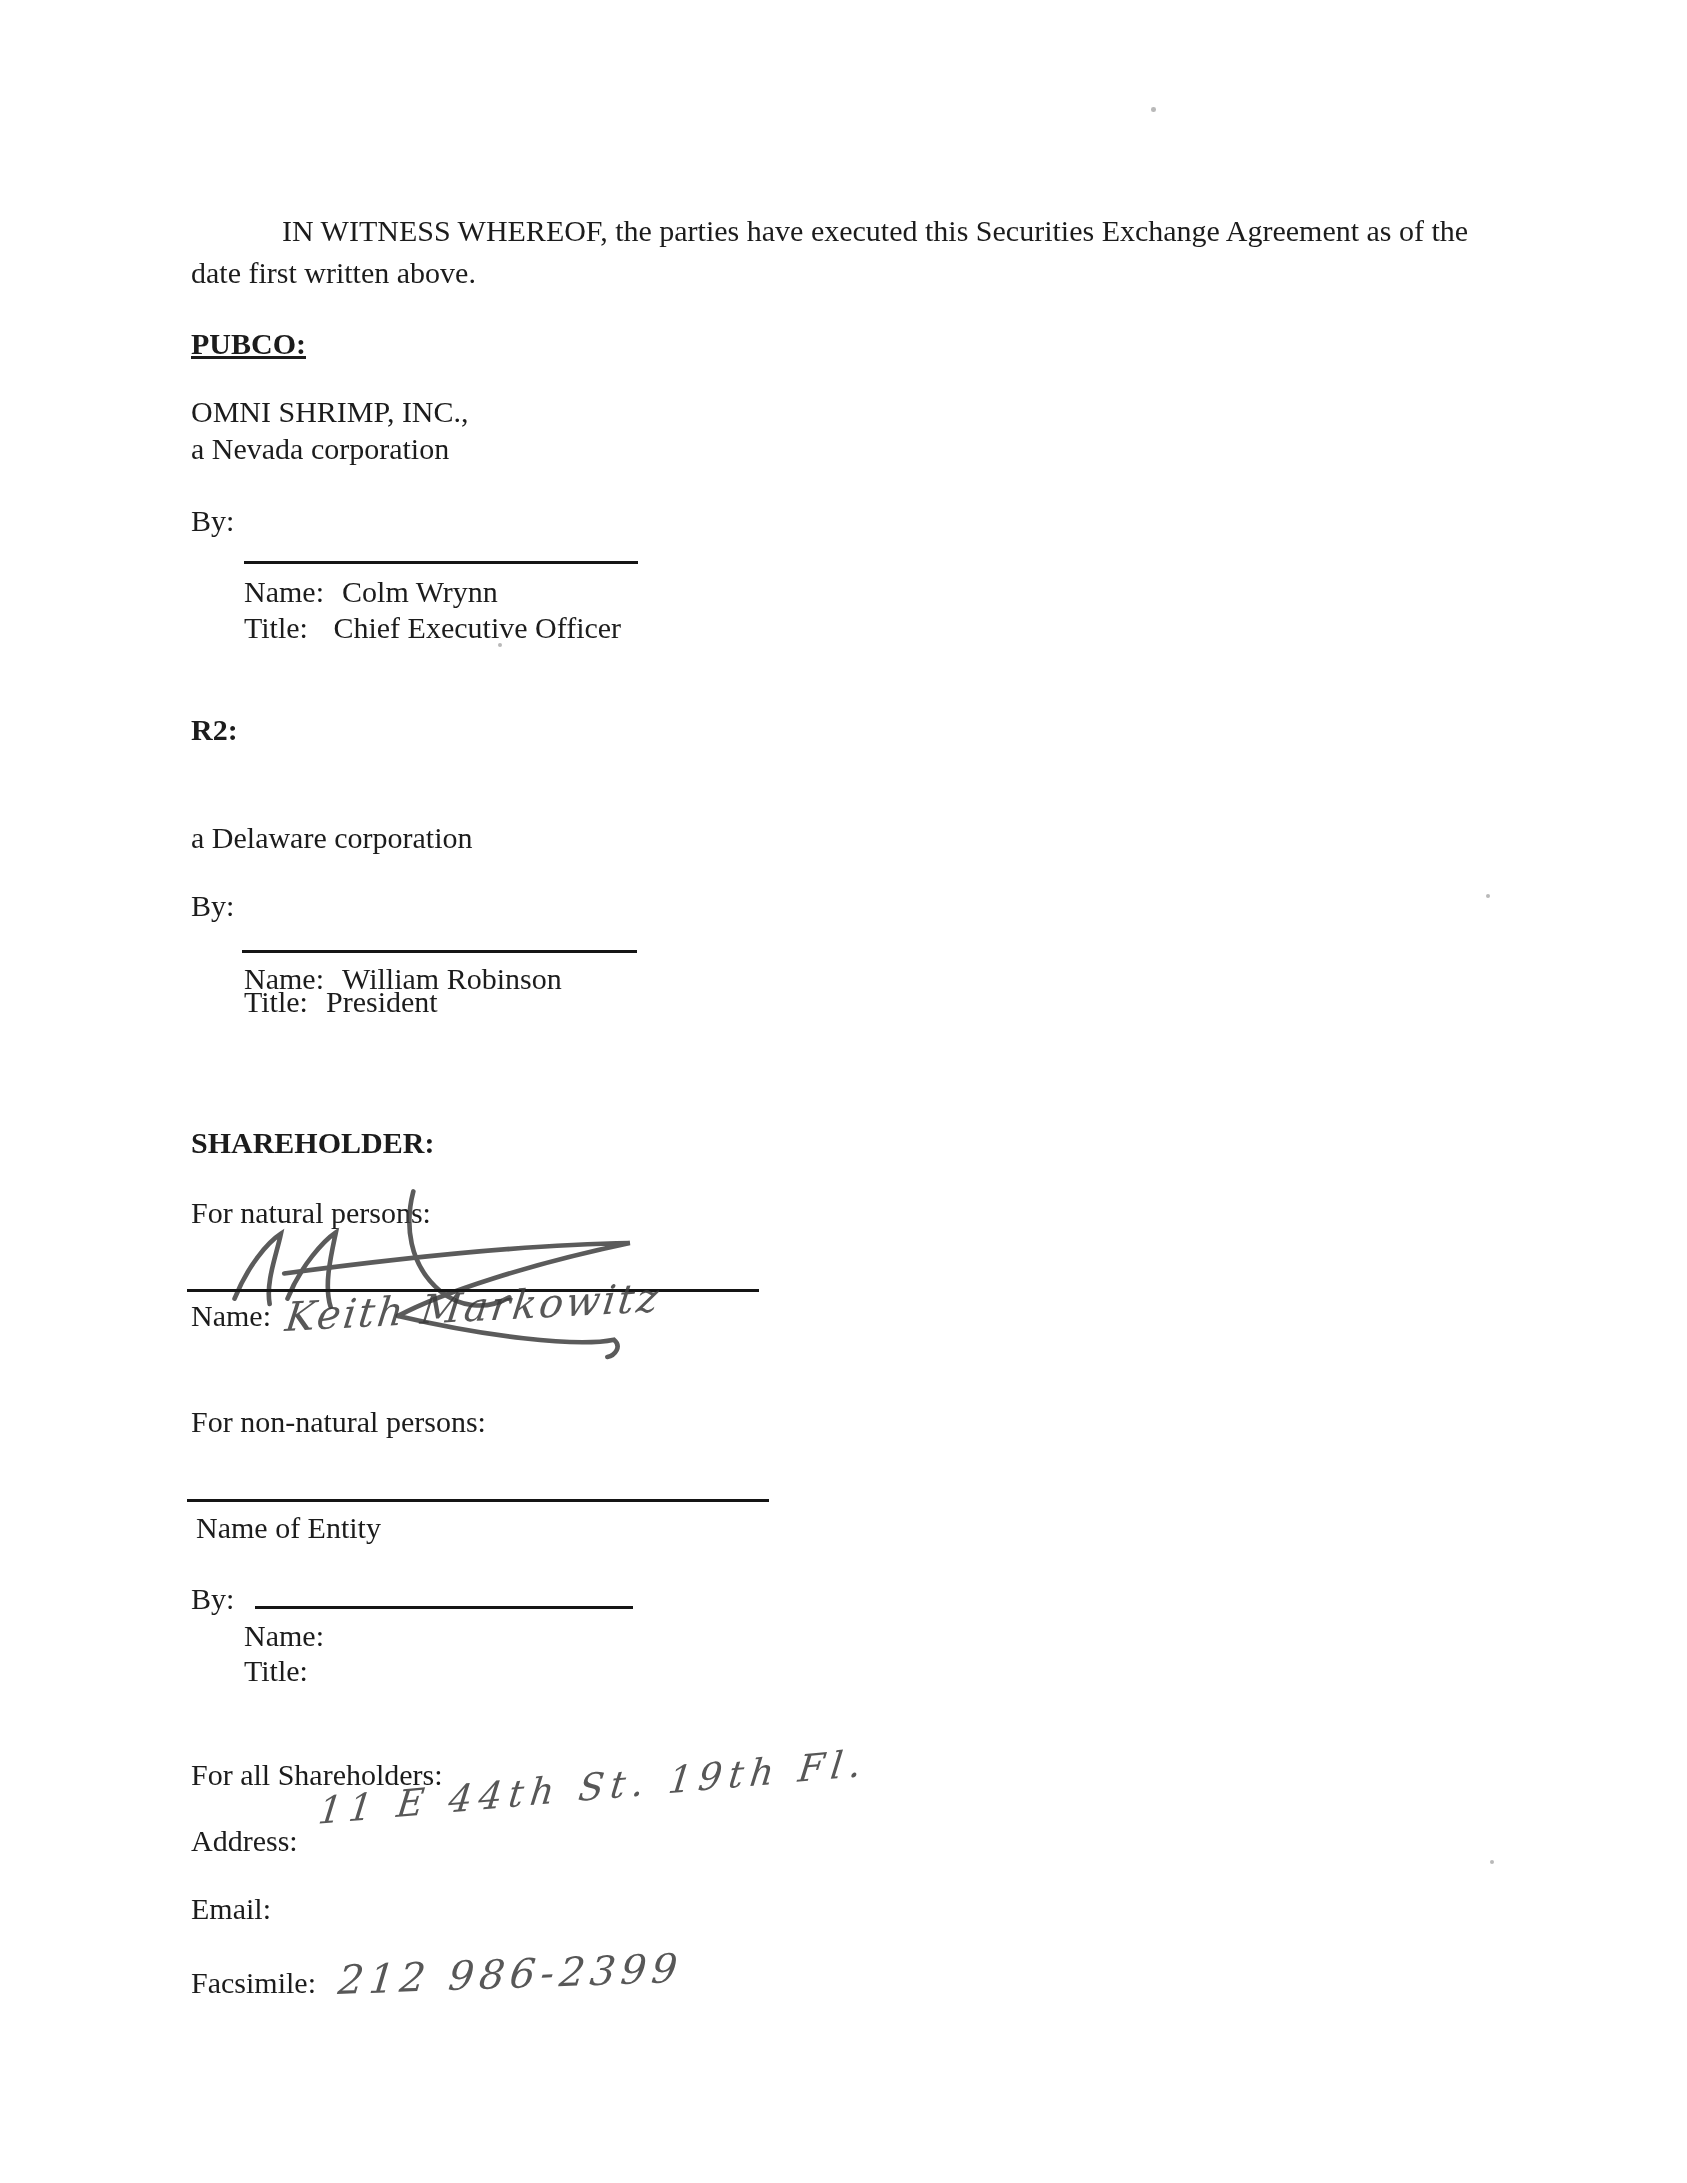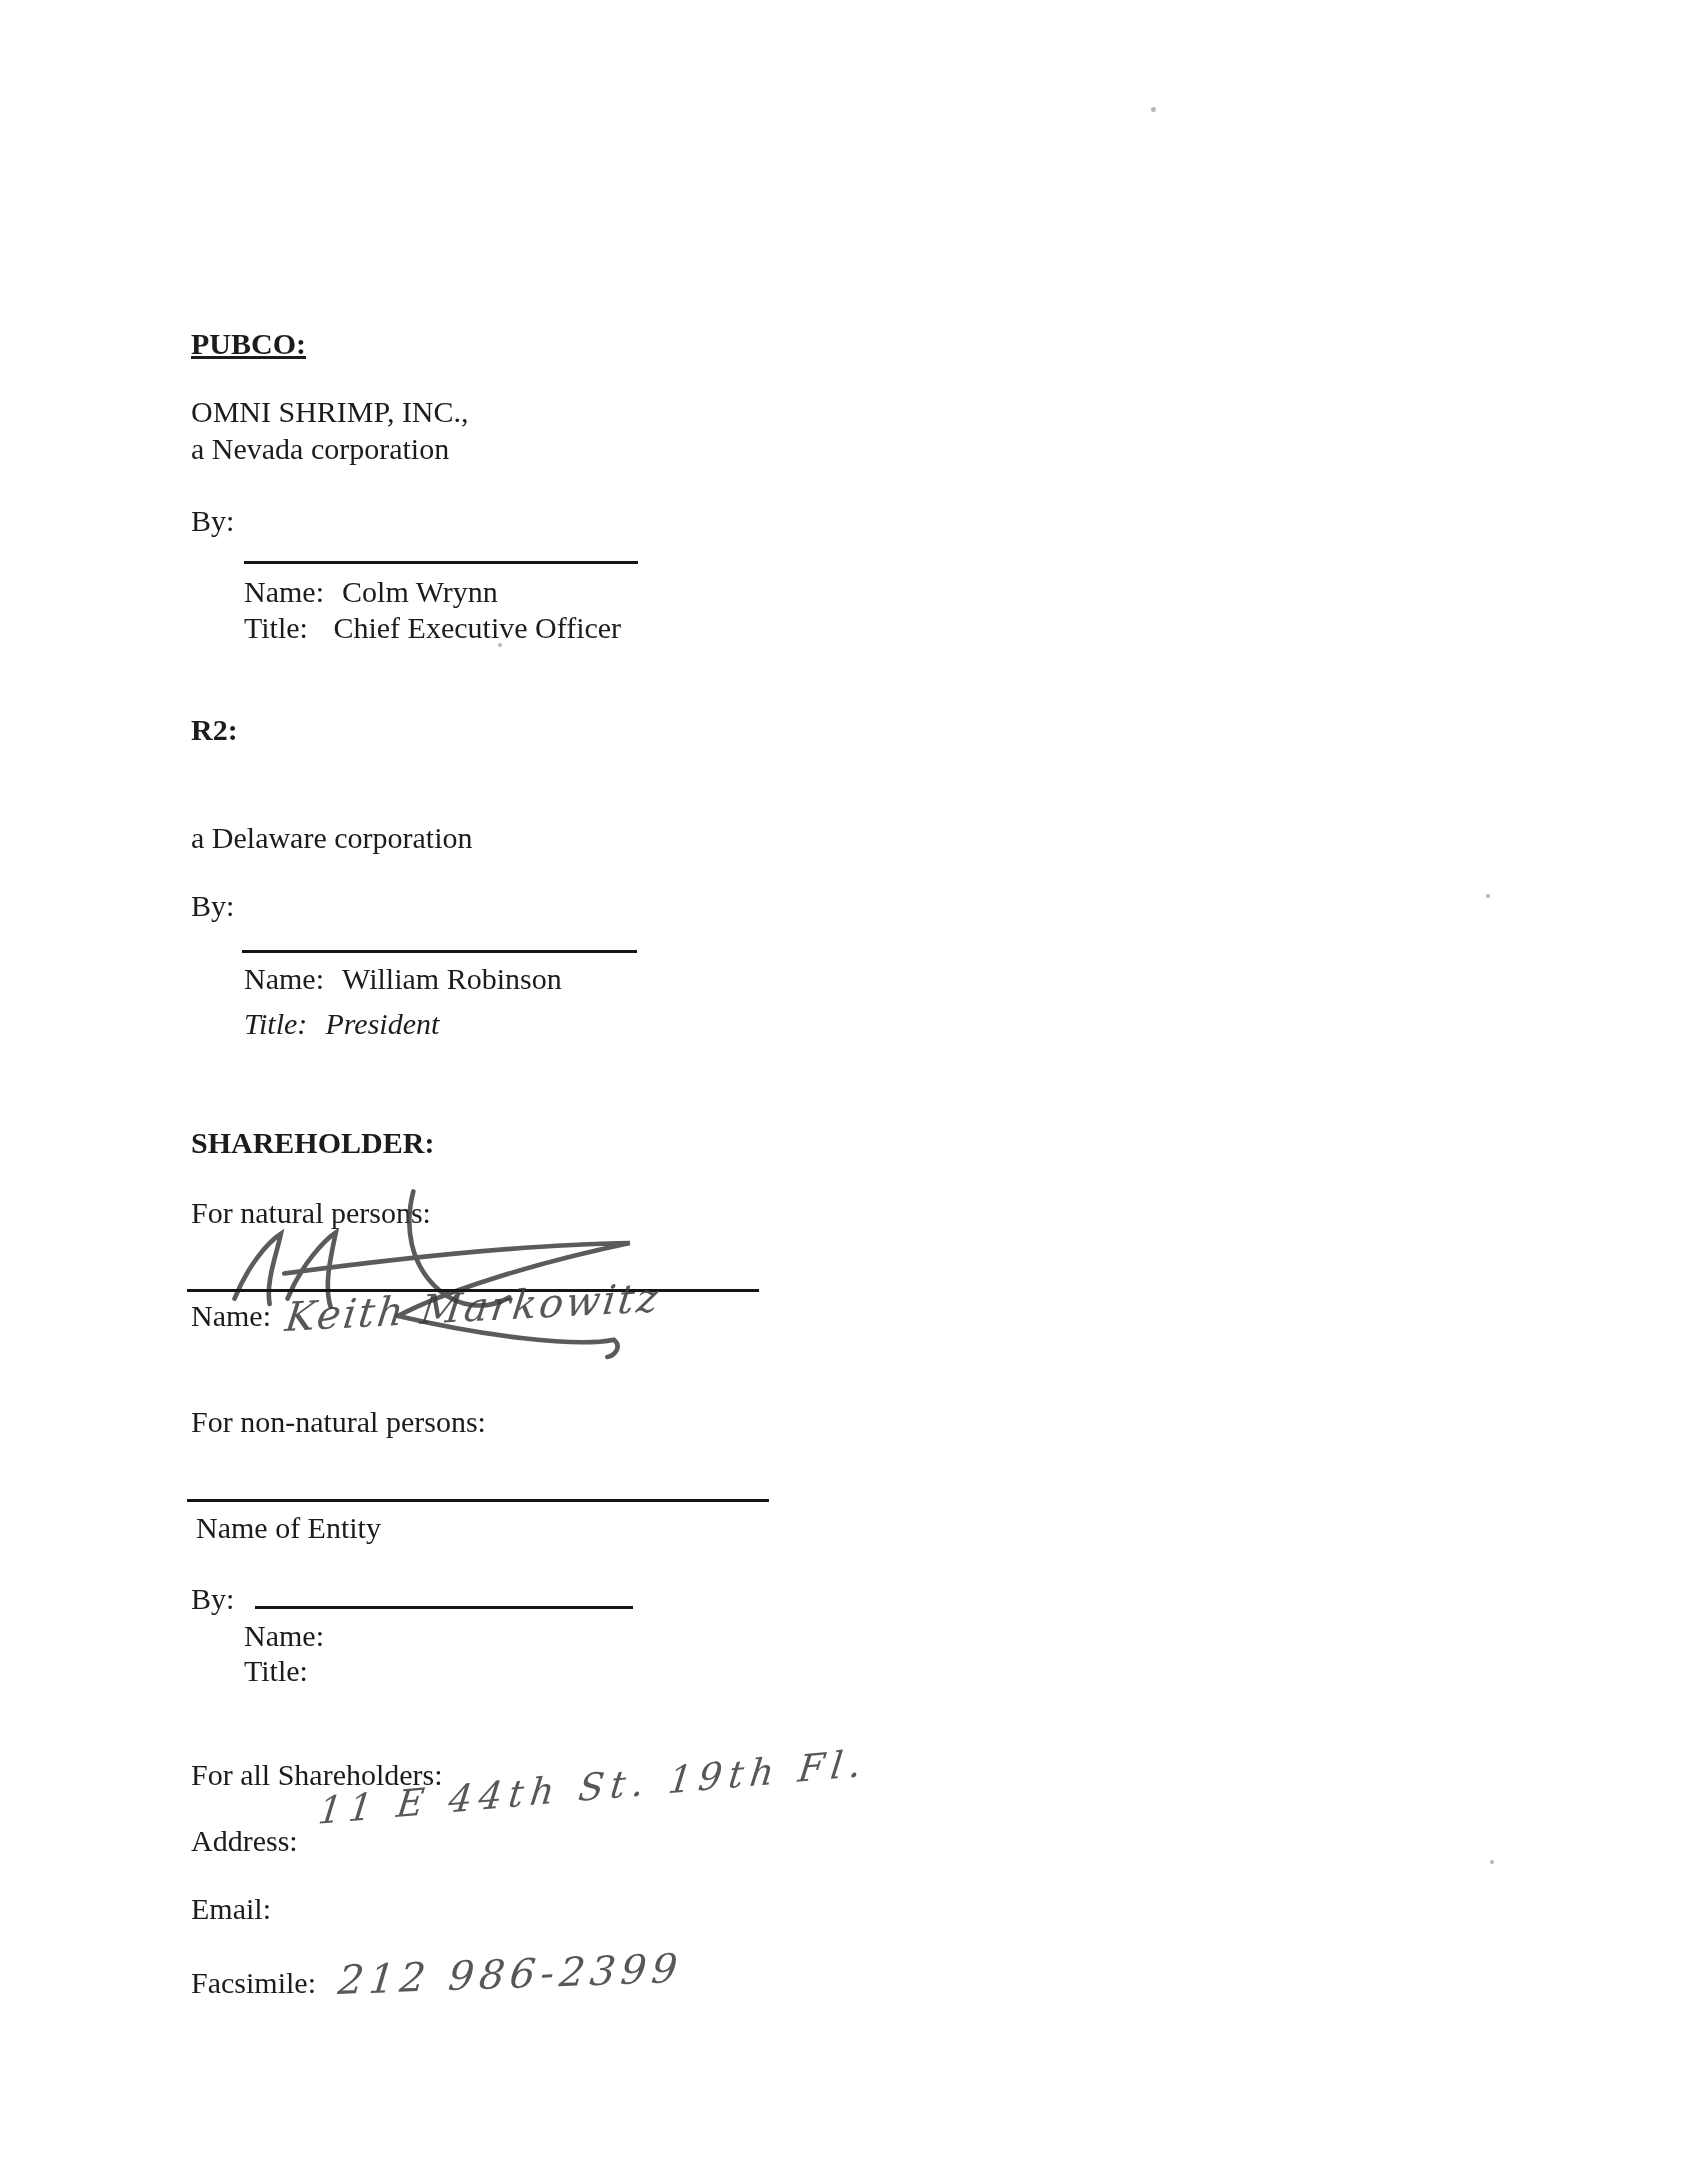--- a/index.html
+++ b/index.html
@@ -35,20 +35,21 @@
   .hand-addr{left:316px;top:1790px;font-size:37px;transform:rotate(-5deg) skewX(-12deg);letter-spacing:6.6px;}
   .hand-fax{left:336px;top:1957px;font-size:40px;transform:rotate(-2deg) skewX(-8deg);letter-spacing:5.3px;}
   .speck{position:absolute;background:#b9b9b9;border-radius:50%;}
   svg.sig{position:absolute;left:218px;top:1186px;}
 </style>
 </head>
 <body>
 
 <div id="page">
 
+  <div class="para">IN WITNESS WHEREOF, the parties have executed this Securities Exchange Agreement as of the date first written above.</div>
 
   <div class="t b" style="left:191px;top:326px;text-decoration:underline;">PUBCO:</div>
   <div class="t" style="left:191px;top:394px;">OMNI SHRIMP, INC.,</div>
   <div class="t" style="left:191px;top:431px;">a Nevada corporation</div>
   <div class="t" style="left:191px;top:503px;">By:</div>
   <div class="sigline" style="left:244px;top:561px;width:394px;"></div>
   <div class="t" style="left:244px;top:574px;">
     <span class="lbl">Name:</span>
     <span class="val">Colm Wrynn</span>
   </div>
@@ -58,21 +59,21 @@
   </div>
 
   <div class="t b" style="left:191px;top:712px;">R2:</div>
   <div class="t" style="left:191px;top:820px;">a Delaware corporation</div>
   <div class="t" style="left:191px;top:888px;">By:</div>
   <div class="sigline" style="left:242px;top:950px;width:395px;"></div>
   <div class="t" style="left:244px;top:961px;">
     <span class="lbl">Name:</span>
     <span class="val">William Robinson</span>
   </div>
-  <div class="t" style="left:244px;top:1006px;font-style:italic;">
+  <div class="t" style="left:244px;top:984px;">
     <span class="lbl">Title:</span>
     <span class="val">President</span>
   </div>
 
   <div class="t b" style="left:191px;top:1125px;">SHAREHOLDER:</div>
   <div class="t u" style="left:191px;top:1195px;">For natural persons:</div>
 
   <svg class="sig" width="437" height="179" viewBox="0 0 660 270">
     <g fill="none" stroke="#3f3f3f" stroke-width="7" stroke-linecap="round" opacity="0.85">
       <path d="M25,170 C45,120 75,85 95,72 C88,105 72,145 78,178"></path>

